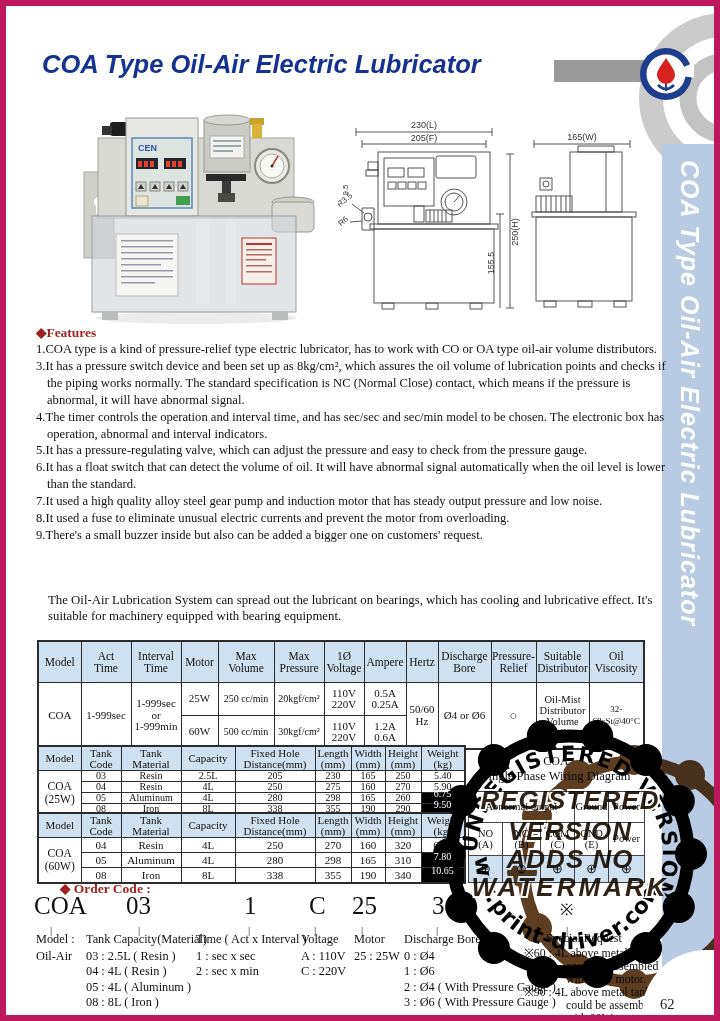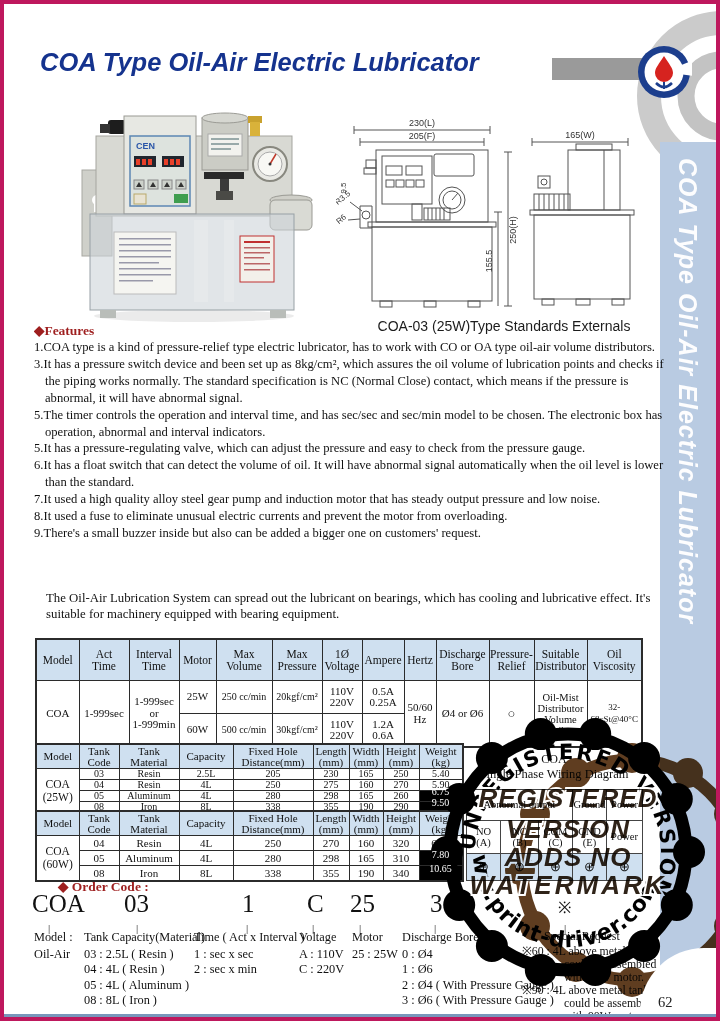--- a/index.html
+++ b/index.html
@@ -1,18 +1,18 @@
 <!DOCTYPE html>
 <html><head>
 <meta charset="utf-8">
 <style>
   html,body{margin:0;padding:0;background:#e8e8e8;}
   .page{position:relative;width:720px;height:1021px;background:#fff;margin:0 auto;
         overflow:hidden;font-family:"Liberation Serif",serif;color:#111;
-        border:4px solid #be185d;box-sizing:border-box;}
+        border:6px solid #be185d;box-sizing:border-box;}
   .abs{position:absolute;}
   
   .title{left:36px;top:44px;font-family:"Liberation Sans",sans-serif;
          font-weight:bold;font-style:italic;font-size:25.5px;color:#15338e;z-index:3;}
   .gray-bar{left:548px;top:54px;width:112px;height:22px;background:#9a9a9a;z-index:2;}
   .corner-arcs{left:610px;top:0;z-index:1;}
   .logo{left:632px;top:40px;z-index:4;}
   
   .side-band{left:656px;top:138px;width:56px;height:883px;background:#b9cbe2;z-index:1;}
   .side-text{left:657px;top:154px;width:54px;height:850px;writing-mode:vertical-rl;
@@ -232,27 +232,26 @@
     </g>
     <text x="86" y="10" text-anchor="middle">230(L)</text>
     <text x="86" y="23" text-anchor="middle">205(F)</text>
     <text x="244" y="22" text-anchor="middle">165(W)</text>
     <text transform="rotate(-90 180 114)" x="180" y="114" text-anchor="middle">250(H)</text>
     <text transform="rotate(-90 156 145)" x="156" y="145" text-anchor="middle">155.5</text>
     <text transform="rotate(-90 10 72)" x="10" y="72" font-size="8" text-anchor="middle">9.5</text>
     <text transform="rotate(-40 8 84)" x="0" y="84" font-size="8">R3.5</text>
     <text transform="rotate(-40 6 106)" x="2" y="106" font-size="8">R6</text>
   </svg>
-  <div class="abs caption">COA-03 (25W)Type Standards Externals</div>
 
   <div class="abs features">
     <div class="sec-h">◆Features</div>
     <div class="feat-item">1.COA type is a kind of pressure-relief type electric lubricator, has to work with CO or OA type oil-air volume distributors.</div>
     <div class="feat-item">3.It has a pressure switch device and been set up as 8kg/cm²,  which assures the oil volume of lubrication points and checks if the piping works normally. The standard specification is NC (Normal Close) contact, which means if the pressure is abnormal, it will have abnormal signal.</div>
-    <div class="feat-item">5.The timer controls the operation and interval time, and has sec/sec and sec/min model to be chosen. The electronic box has operation, abnormal and interval indicators.</div>
+    <div class="feat-item">4.The timer controls the operation and interval time, and has sec/sec and sec/min model to be chosen. The electronic box has operation, abnormal and interval indicators.</div>
     <div class="feat-item">5.It has a pressure-regulating valve, which can adjust the pressure and easy to check from the pressure gauge.</div>
     <div class="feat-item">6.It has a float switch that can detect the volume of oil. It will have abnormal signal automatically when the oil level is lower than the standard.</div>
     <div class="feat-item">7.It used a high quality alloy steel gear pump and induction motor that has steady output pressure and low noise.</div>
     <div class="feat-item">8.It used a fuse to eliminate unusual electric currents and prevent the motor from overloading.</div>
     <div class="feat-item">9.There's a small buzzer inside but also can be added a bigger one on customers' request.</div>
   </div>
   <div class="abs application">
     <div class="app-text">The Oil-Air Lubrication System can spread out the lubricant on bearings, which has cooling and lubricative effect. It's suitable for machinery equipped with bearing equipment.</div>
   </div>
 

